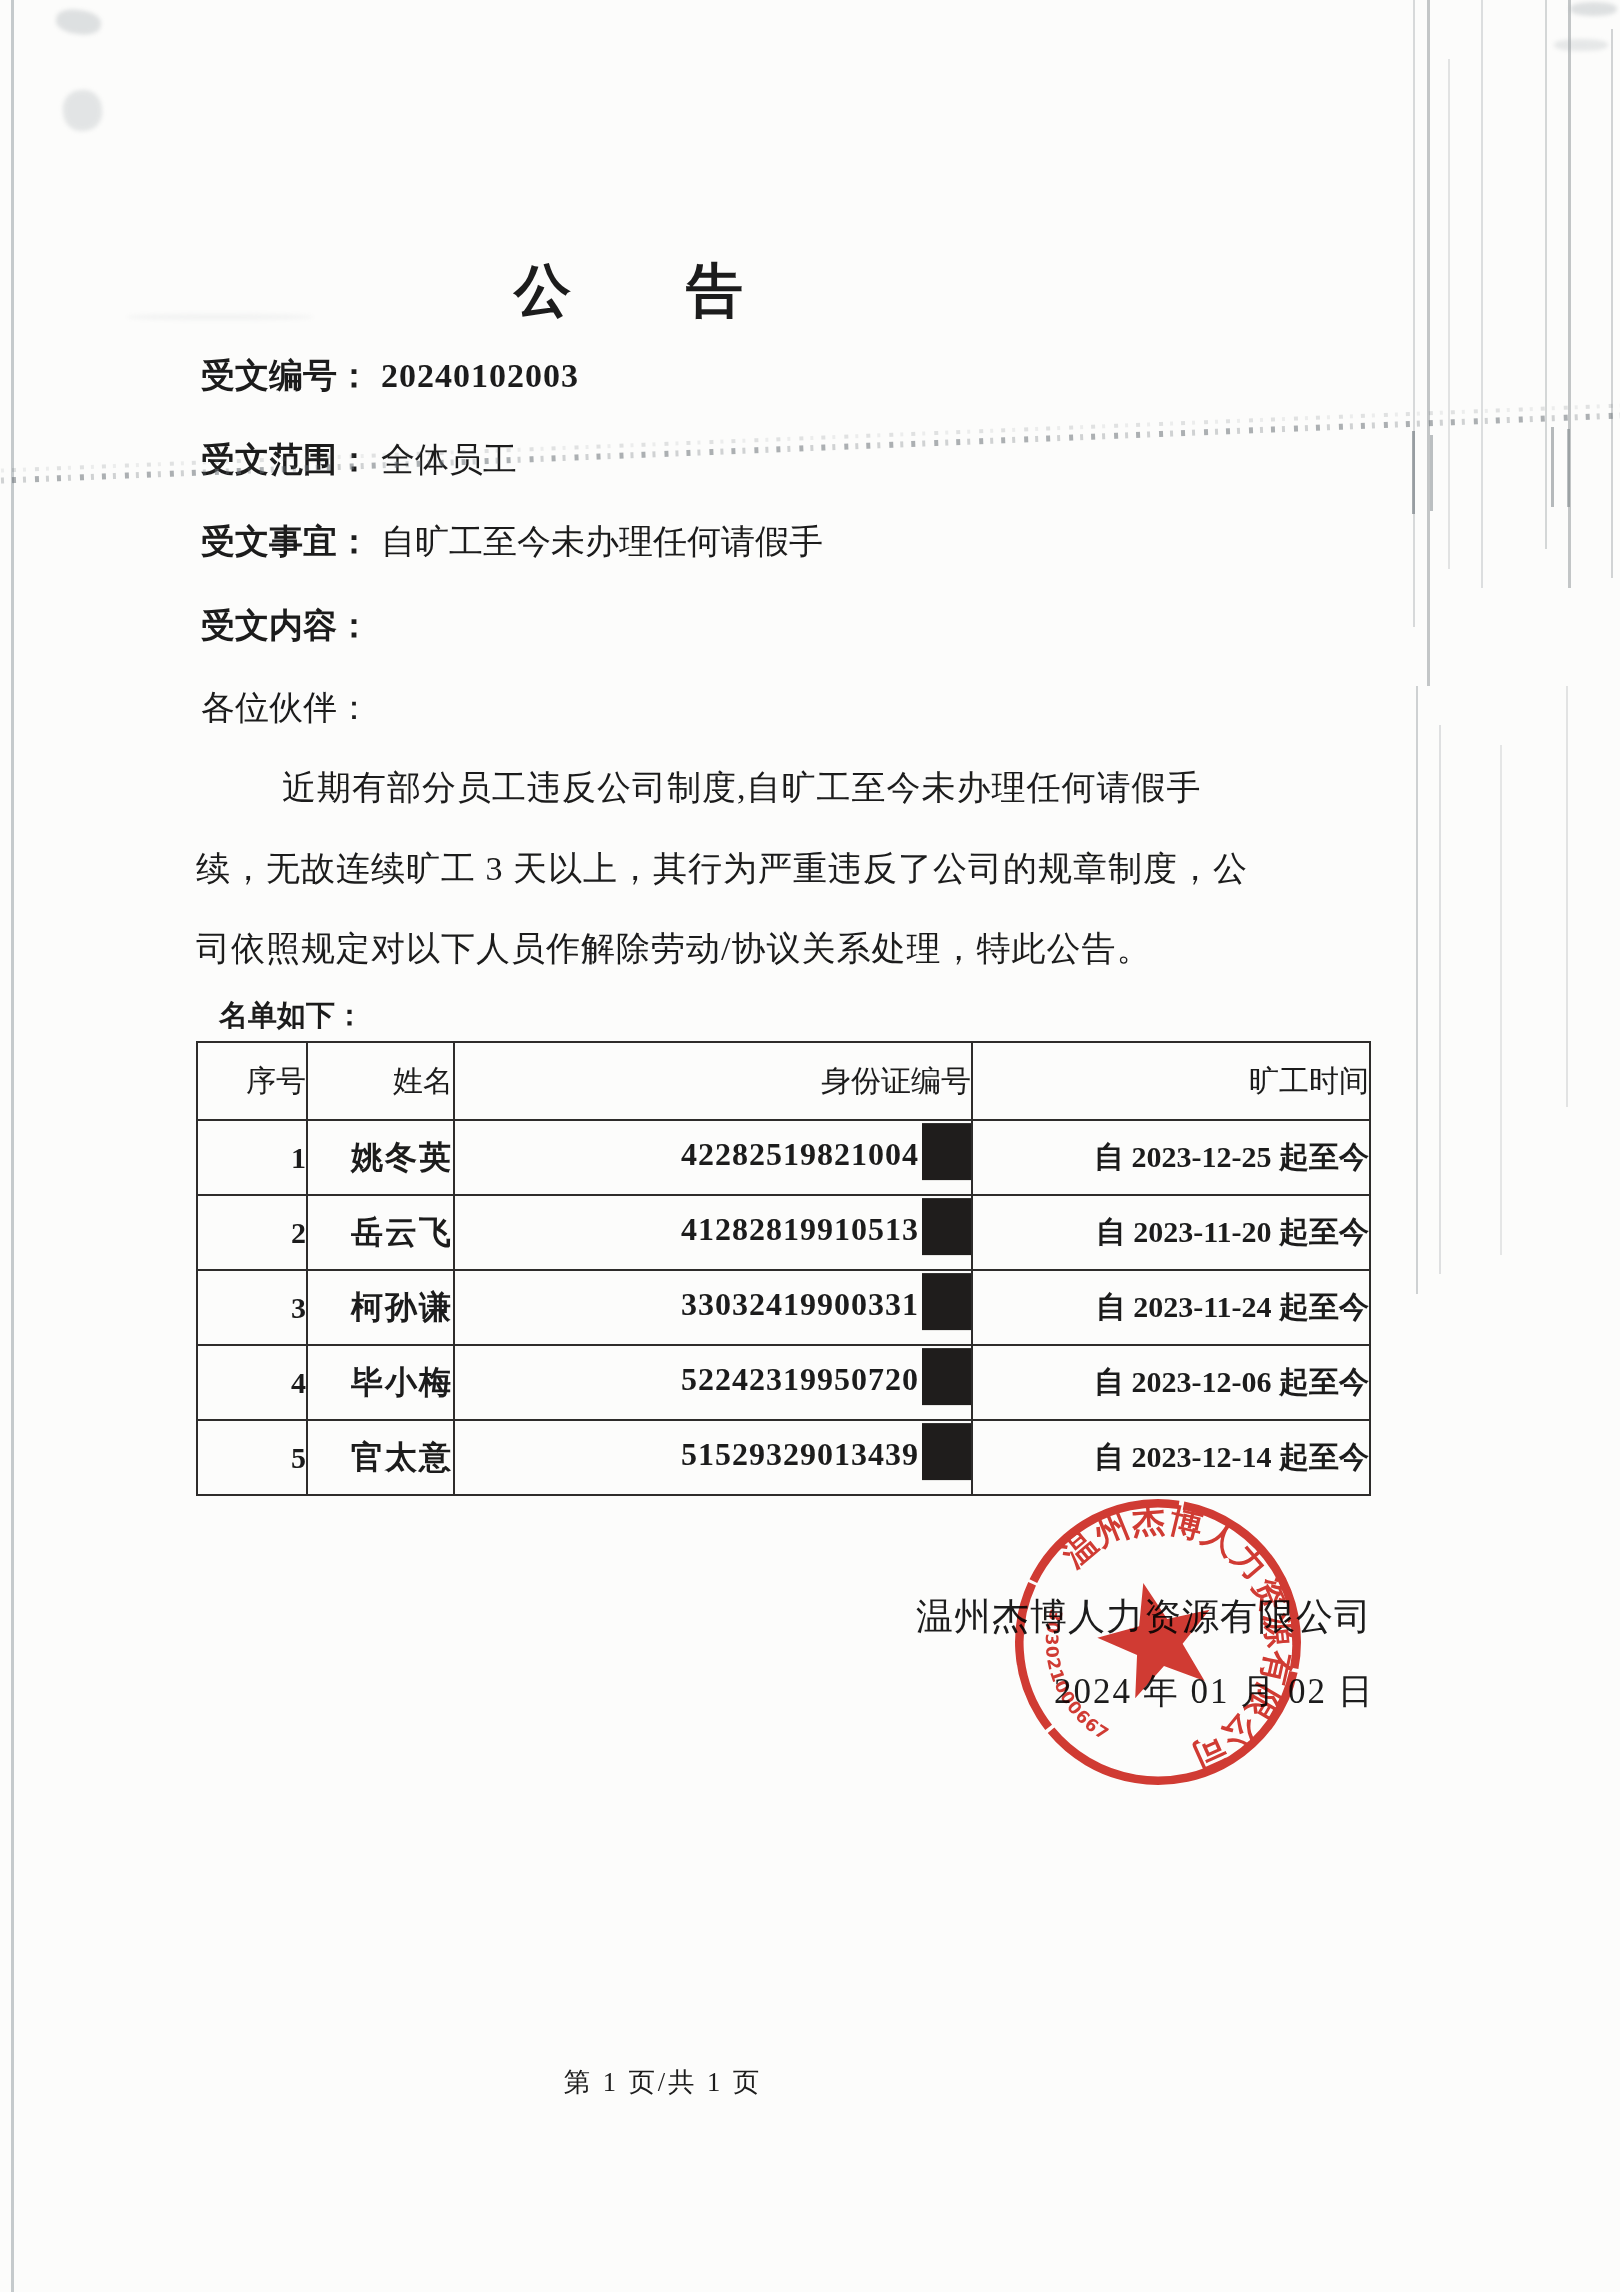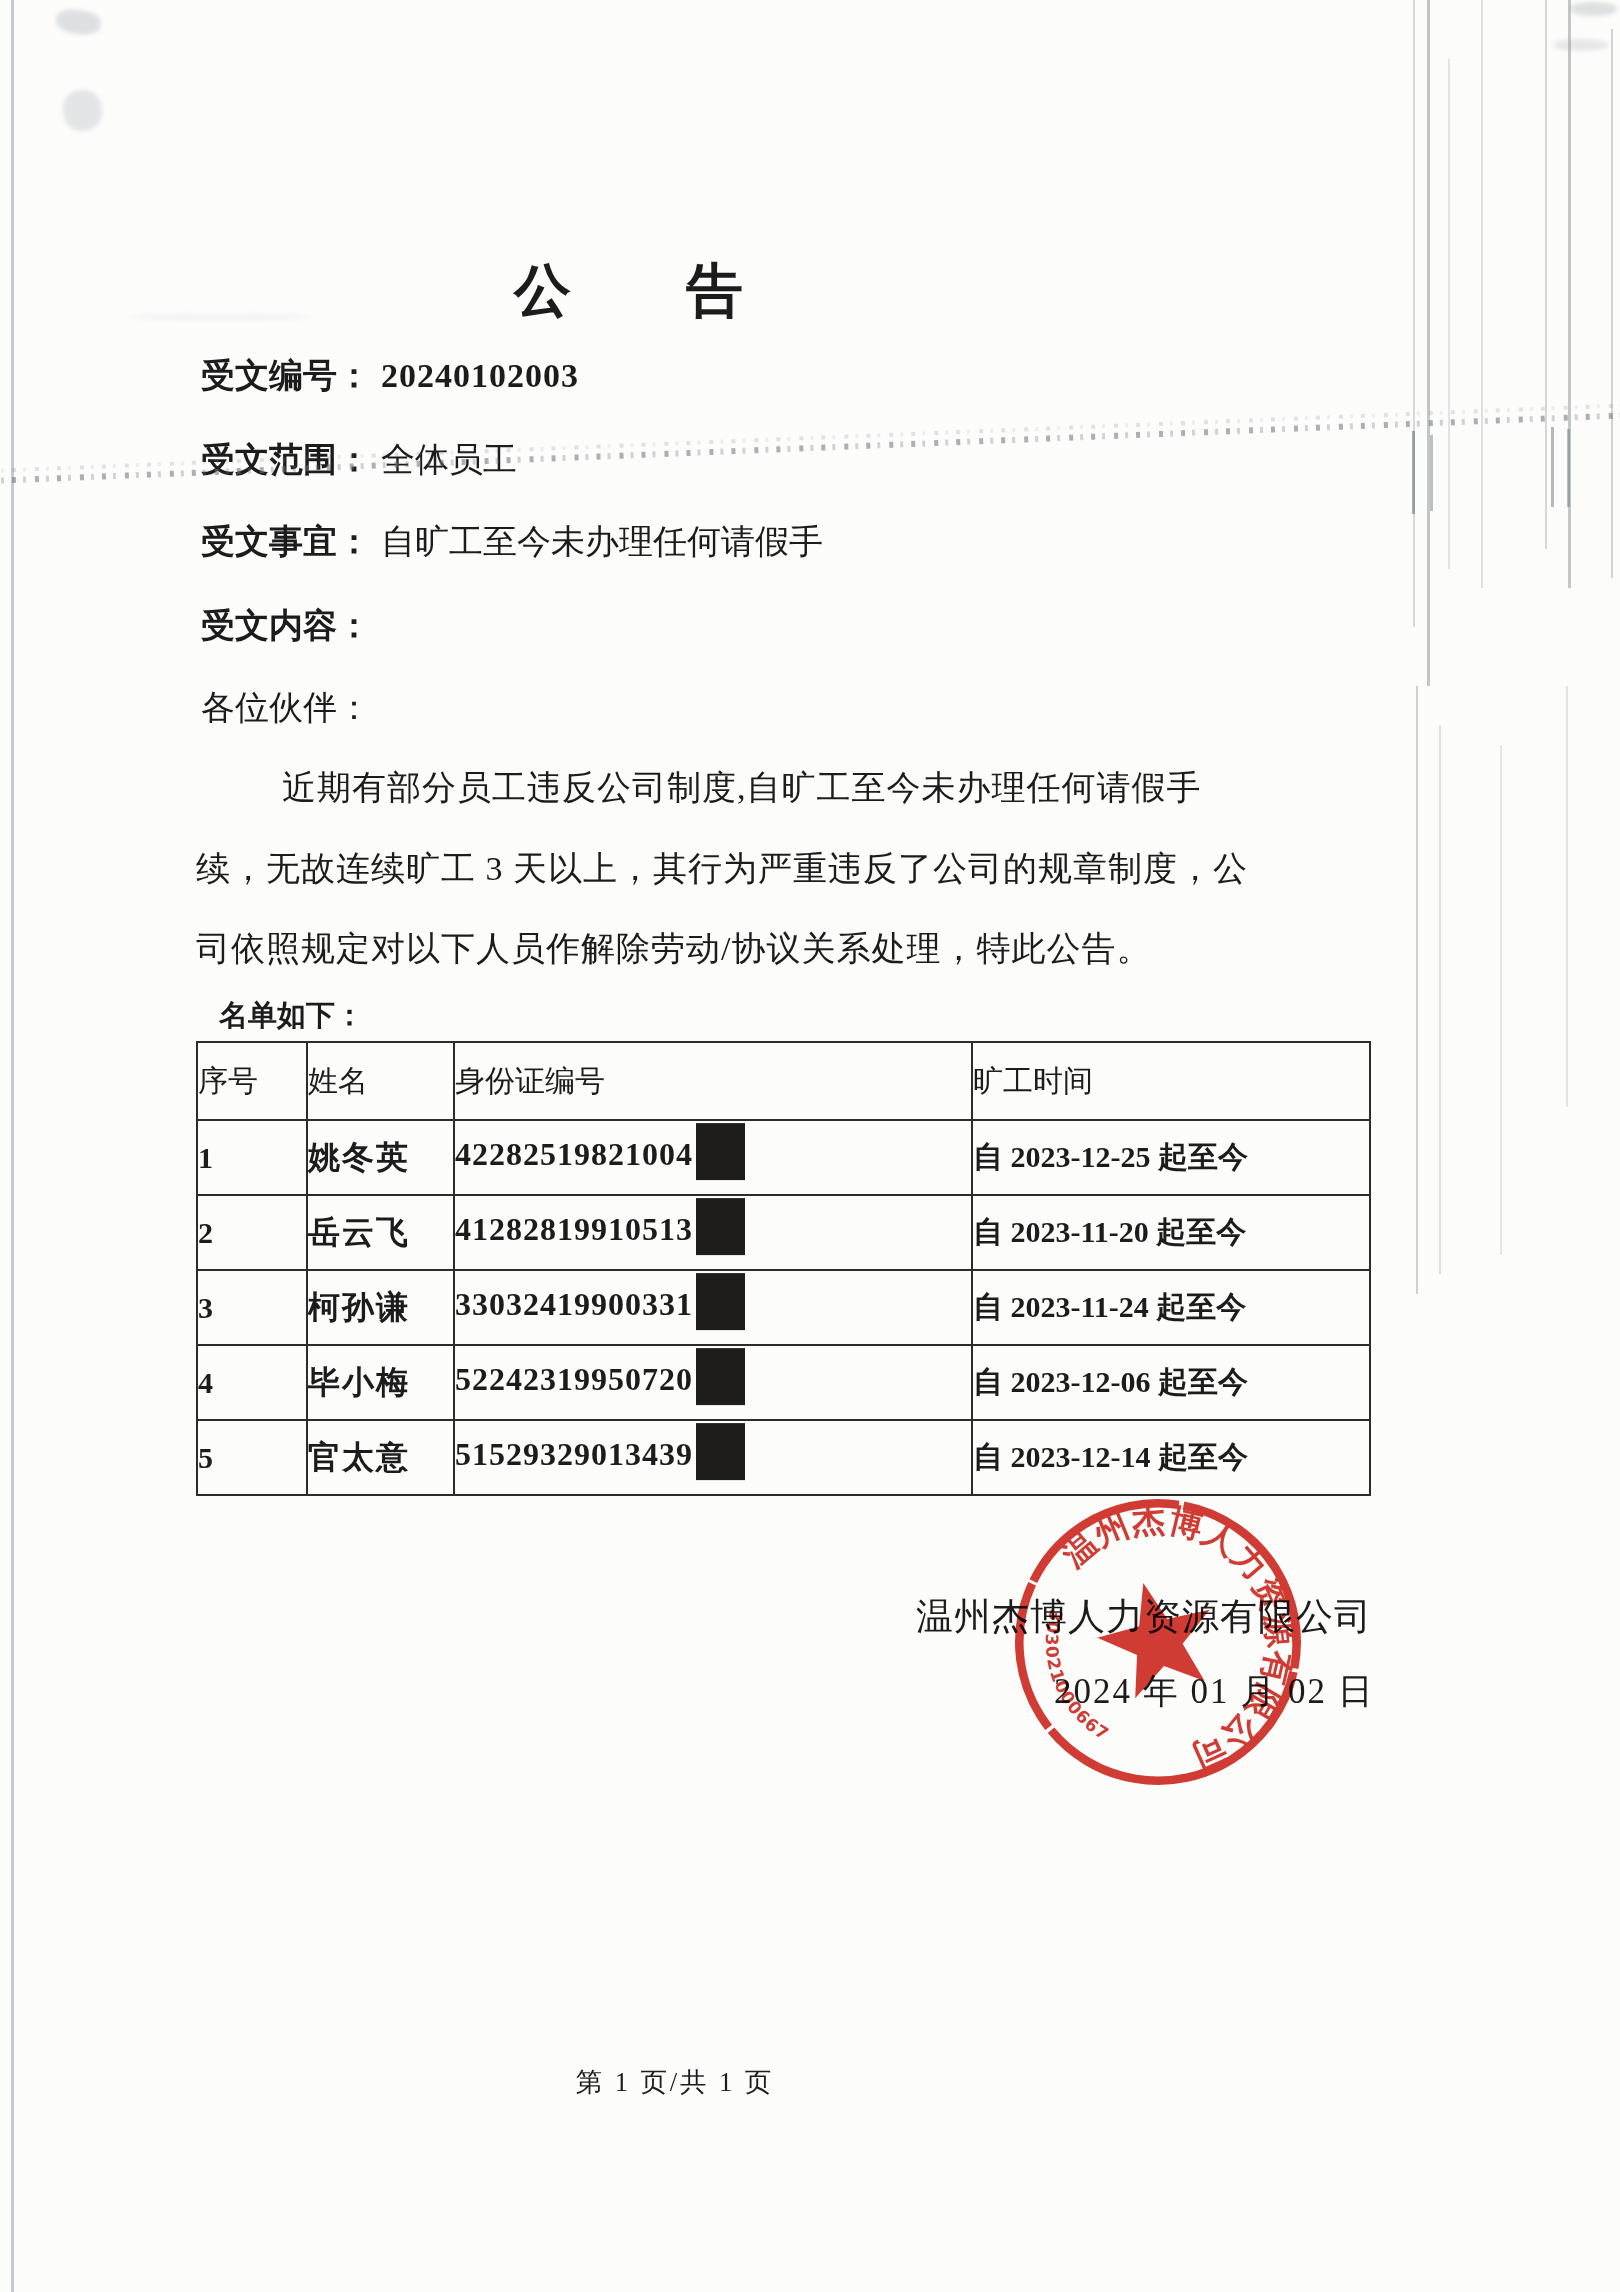--- a/index.html
+++ b/index.html
@@ -30,21 +30,21 @@
   .para-line{position:absolute;left:196px;width:980px;font-size:34px;letter-spacing:1px;white-space:nowrap;}
   .indent{padding-left:86px;}
   .list-intro{position:absolute;left:219px;top:996px;font-size:29px;font-weight:700;}
   
   table.notice{
     position:absolute;left:196px;top:1041px;
     width:1172px;border-collapse:collapse;table-layout:fixed;
     background:transparent;
   }
   table.notice th,table.notice td{
-    border:2px solid #2e2c2b;text-align:left;vertical-align:middle;
+    border:2px solid #2e2c2b;text-align:right;vertical-align:middle;
     padding:0;overflow:visible;
   }
   table.notice{border:2.9px solid #2e2c2b;}
   table.notice th{height:76px;font-size:30px;font-weight:400;}
   table.notice td{height:73px;font-weight:700;}
   td.c-no{font-size:30px;}
   td.c-name{font-size:32px;letter-spacing:2px;}
   td.c-id{font-size:32px;letter-spacing:1px;white-space:nowrap;}
   td.c-period{font-size:30px;white-space:nowrap;margin-left:12px;}
   .redact{
@@ -54,21 +54,21 @@
   }
   
   .company-sig{position:absolute;left:916px;top:1592px;font-size:37px;letter-spacing:1px;white-space:nowrap;}
   .sig-date{position:absolute;left:1054px;top:1668px;font-size:35px;letter-spacing:2px;white-space:nowrap;}
   .stamp{
     position:absolute;left:1006px;top:1490px;width:304px;height:304px;
     mix-blend-mode:multiply;opacity:.92;
     transform:rotate(58deg);
   }
   .stamp text{fill:var(--stamp-red);}
-  .footer{position:absolute;left:12px;top:2064px;width:1326px;text-align:center;font-size:26.5px;letter-spacing:2.9px;}
+  .footer{position:absolute;left:0;top:2064px;width:1326px;text-align:center;font-size:26.5px;letter-spacing:2.9px;}
   
   .v{position:absolute;background:#6d757b;}
   .smudge{position:absolute;background:#99a1a6;border-radius:45%;filter:blur(2px);}
   .band{
     position:absolute;left:-9.8px;top:478px;width:1656px;height:5.9px;
     transform:rotate(-2.3deg);transform-origin:left center;
     background:repeating-linear-gradient(90deg,
       rgba(105,112,118,.55) 0 3.9px, rgba(105,112,118,0) 3.9px 10.8px,
       rgba(105,112,118,.30) 10.8px 13.7px, rgba(105,112,118,0) 13.7px 22.5px);
     filter:blur(0.4px);

